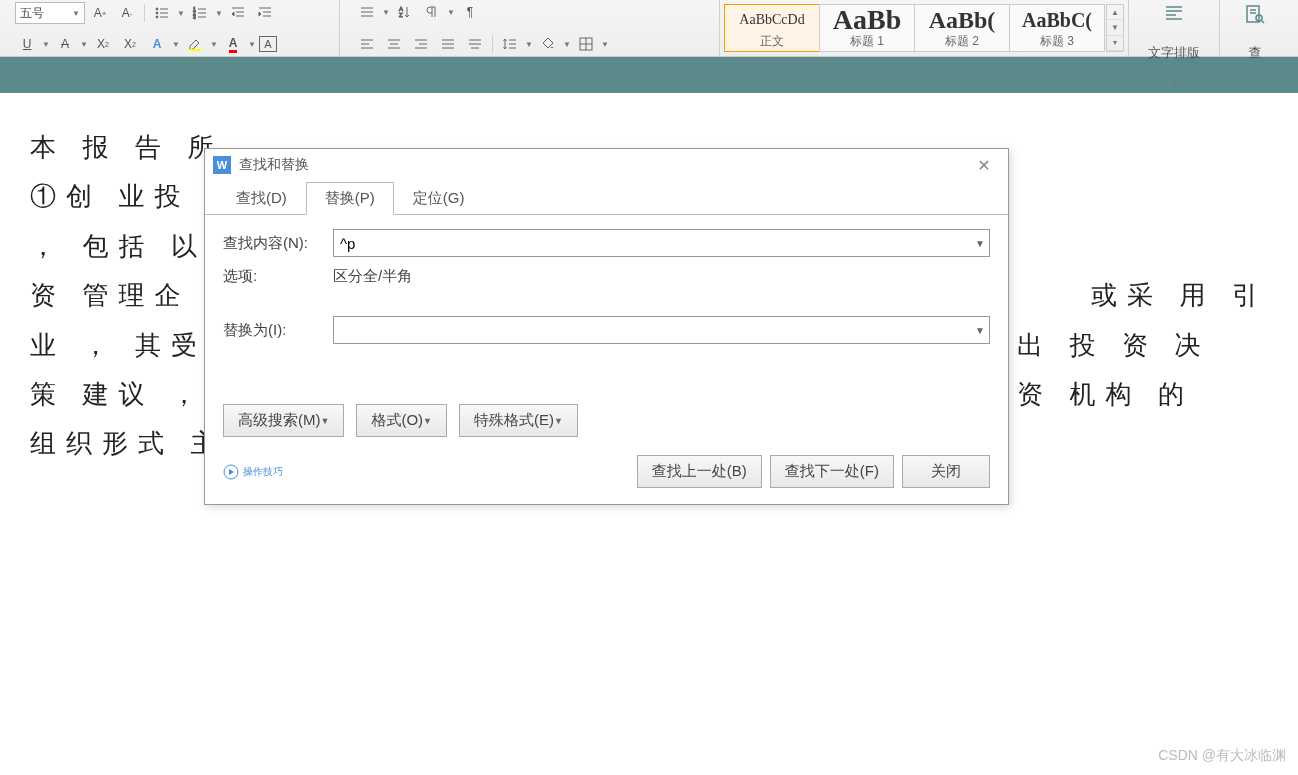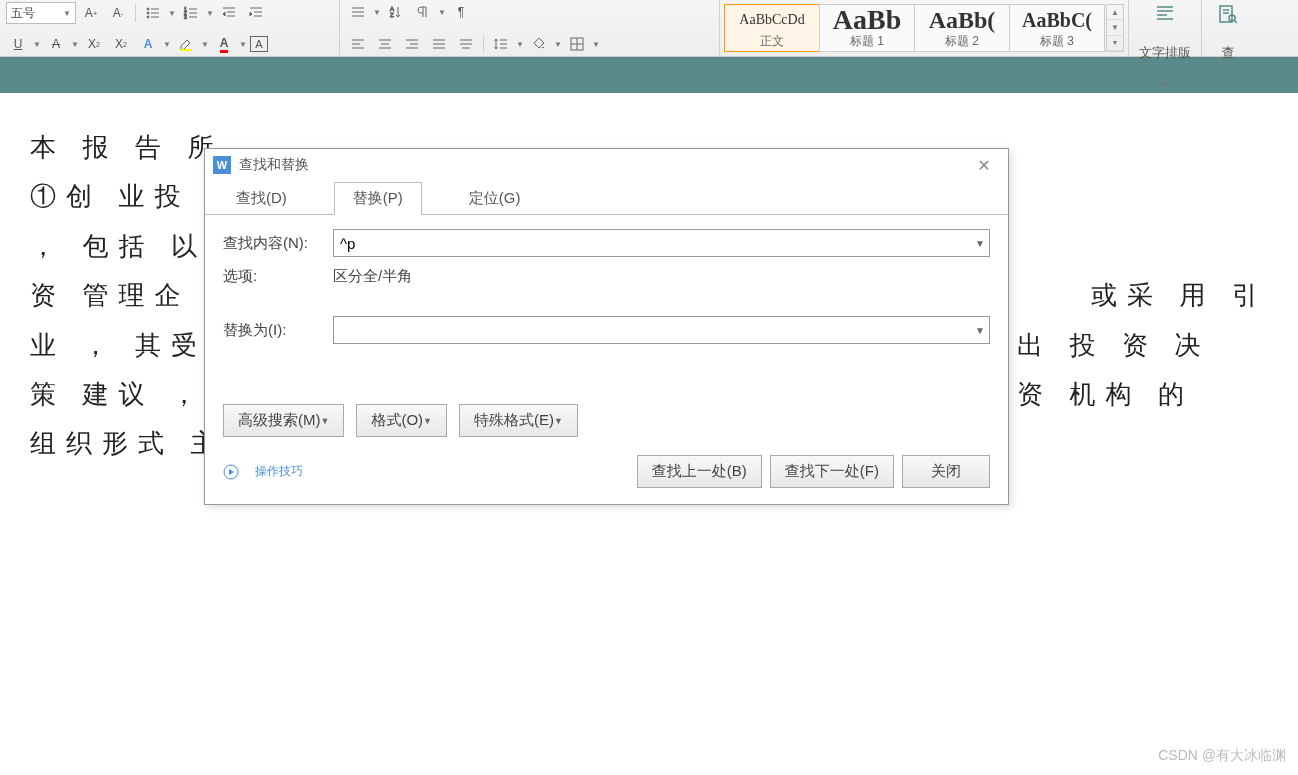--- a/index.html
+++ b/index.html
@@ -1,20 +1,20 @@
 <!DOCTYPE html>
 <html><head>
 <meta charset="utf-8">
 <style>
 * { box-sizing: border-box; margin: 0; padding: 0; }
 body { font-family: "Microsoft YaHei", Arial, sans-serif; font-size: 14px; background: #fff; overflow: hidden; width: 1298px; height: 775px; position: relative; }
 
 
 .ribbon { background: linear-gradient(#f5f5f5,#eee); border-bottom: 1px solid #ccc; height: 57px; display: flex; align-items: flex-start; }
-.ribbon-band { height: 100%; border-right: 1px solid #d0d0d0; padding: 2px 6px; display: flex; flex-direction: column; justify-content: space-between; }
+.ribbon-band { height: 100%; border-right: 1px solid #d0d0d0; padding: 2px 15px; display: flex; flex-direction: column; justify-content: space-between; }
 .row { display: flex; align-items: center; gap: 3px; }
 .ribbon-btn { width: 24px; height: 20px; display: flex; align-items: center; justify-content: center; color: #555; font-size: 12px; }
 .ribbon-btn svg { width: 16px; height: 16px; }
 .dd { width: 8px; height: 20px; display:flex;align-items:center;justify-content:center;color:#777;font-size:8px;}
 .fontsize-box { border:1px solid #bbb; background:#fff; height:22px; width:70px; display:flex; align-items:center; padding:0 4px; font-size:12px; color:#444;}
 .sep-v { width:1px; background:#d0d0d0; height:44px; margin:6px 2px;}
 
 .styles-gallery { display:flex; height:100%; }
 .style-item { width:96px; border:1px solid #ccc; margin-right:-1px; display:flex; flex-direction:column; align-items:center; justify-content:flex-end; background:#fafafa;}
 .style-item.active { border:1px solid #f90; background:#fff4e5;}
@@ -27,33 +27,33 @@
 
 .teal-strip { height:36px; background:#5a8a8a;}
 
 .doc-area { background:#fff; padding-top:30px;}
 .doc-page { background:#fff; width:100%; padding: 0 30px 30px 30px; font-family: "SimSun","宋体",serif; font-size:26px; color:#222; line-height:1.9; letter-spacing:10px;}
 
 .dialog { position:absolute; left:204px; top:148px; width:805px; background:#fff; border:1px solid #999; box-shadow:2px 2px 8px rgba(0,0,0,.15); z-index:10;}
 .dlg-title { height:32px; display:flex; align-items:center; padding:0 8px; font-size:14px; color:#555;}
 .dlg-title .wicon{width:18px;height:18px;background:#4a90d9;color:#fff;font-size:11px;display:flex;align-items:center;justify-content:center;margin-right:8px;font-weight:bold;}
 .dlg-close{margin-left:auto;width:32px;height:28px;display:flex;align-items:center;justify-content:center;color:#888;font-size:16px;}
-.dlg-tabs { display:flex; padding:0 12px;gap:28px; }
+.dlg-tabs { display:flex; padding:0 12px; }
 .dlg-tab { padding:6px 18px; border:1px solid transparent; font-size:15px; color:#555; position:relative; top:1px;}
 .dlg-tab.active { border:1px solid #bbb; border-bottom:1px solid #fff; background:#fff;}
 .dlg-body { border-top:1px solid #bbb; padding:14px 18px 10px 18px;}
 .form-row { display:flex; align-items:center; margin-bottom:10px;}
 .form-label { width:110px; font-size:15px; color:#444;}
 .combo { flex:1; border:1px solid #999; height:28px; display:flex; align-items:center; padding:0 6px; font-size:15px; position:relative;}
 .combo .arrow{position:absolute;right:4px;color:#666;font-size:10px;}
 .btn { border:1px solid #aaa; background:linear-gradient(#f8f8f8,#e8e8e8); padding:6px 14px; font-size:15px; color:#444; display:inline-flex; align-items:center; gap:0;}
 .btn .caret{font-size:9px;color:#666;}
 .btn-row { display:flex; gap:12px; margin-top:26px;}
 .dlg-footer { display:flex; align-items:center; padding:8px 18px 16px 18px; gap:8px;}
-.tips{color:#4a90d9;font-size:12px;display:flex;align-items:center;gap:16px;}
+.tips{color:#4a90d9;font-size:10px;display:flex;align-items:center;gap:4px;}
 .tips svg{width:16px;height:16px;}
 .spacer{flex:1;}
 
 .watermark { position:absolute; right:12px; bottom:10px; color:#bbb; font-size:14px;}
 .cursor-bar { display:inline-block; width:1px; height:26px; background:#000; vertical-align:middle; margin-left:-8px;}
 </style>
 </head>
 <body>
 
 <div class="ribbon">

